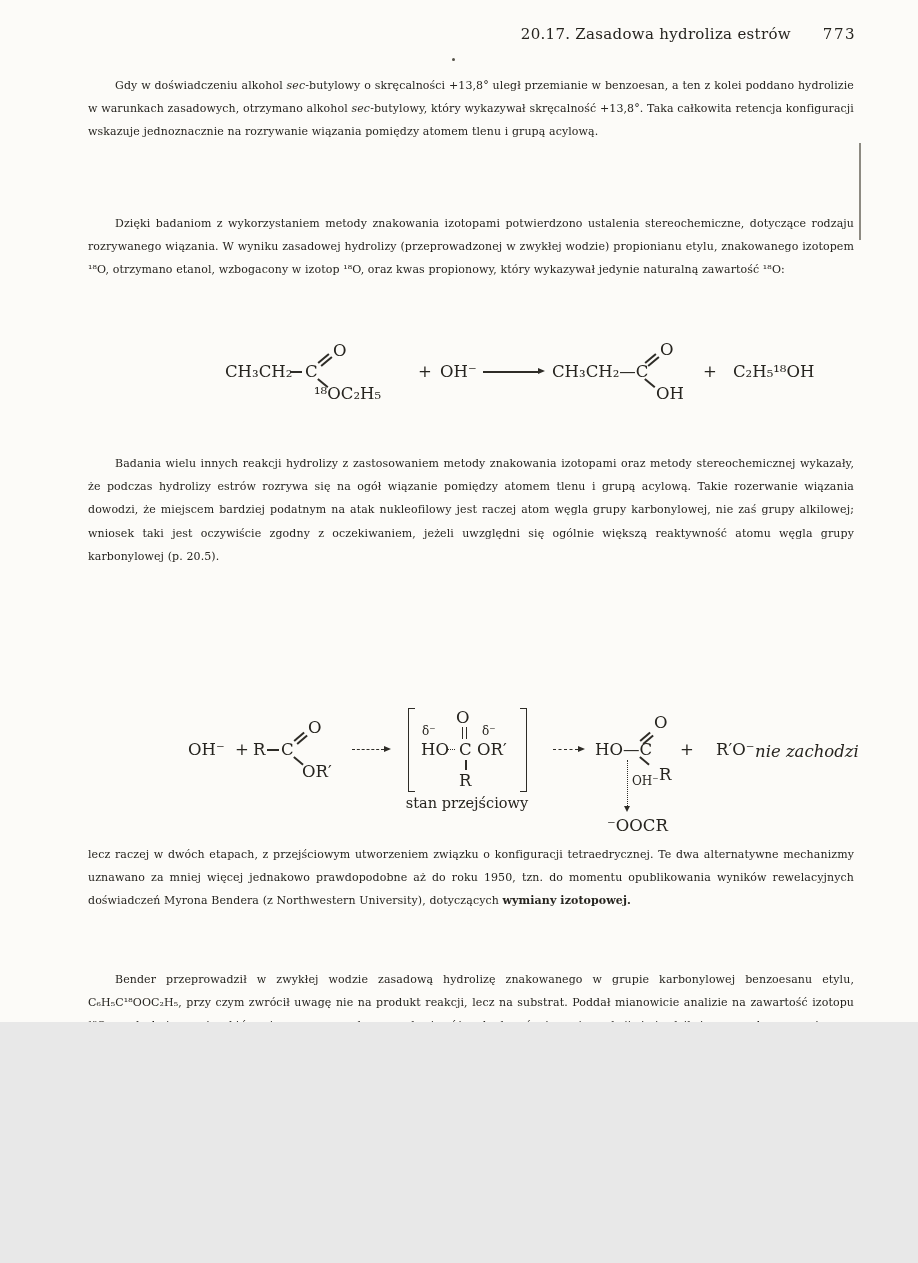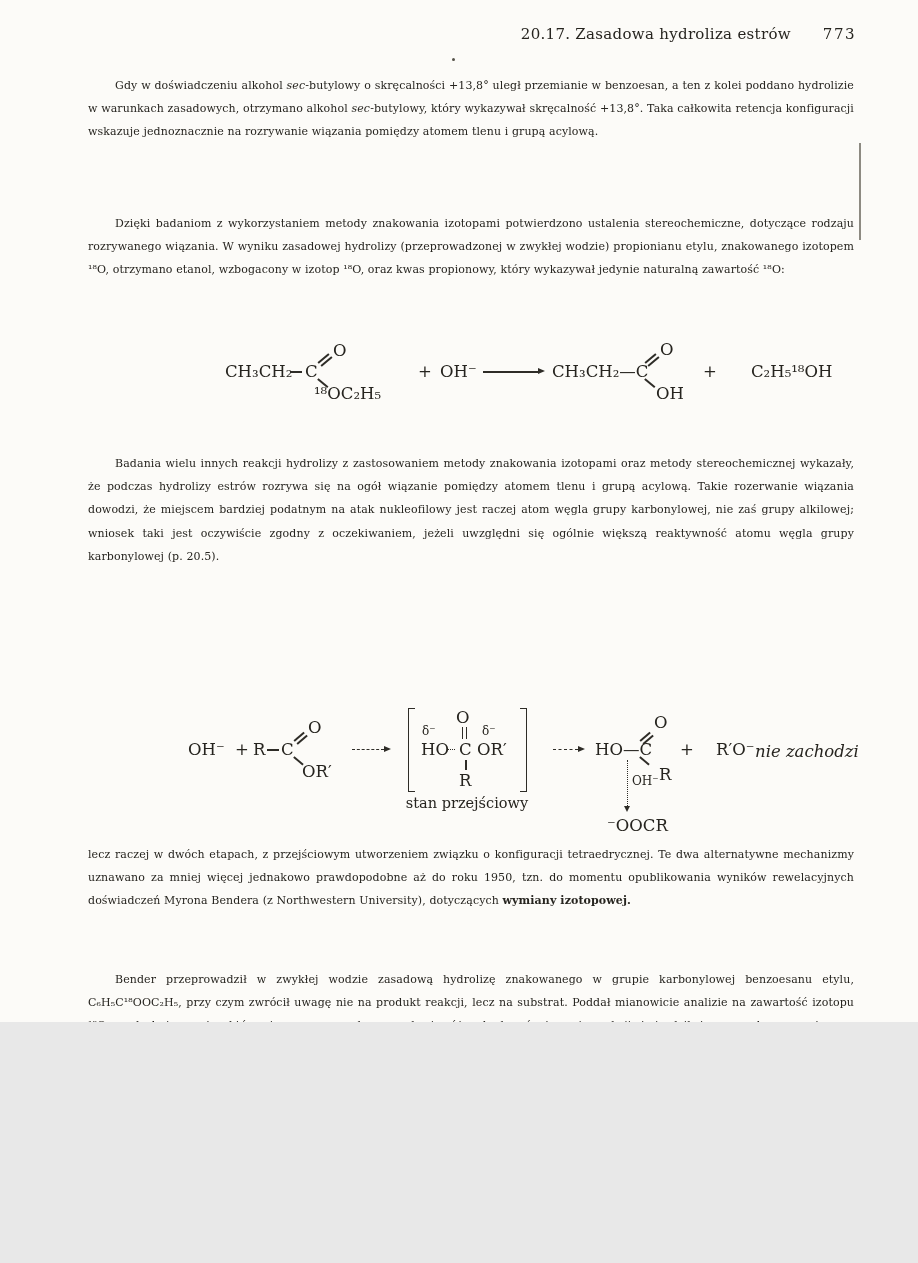--- a/index.html
+++ b/index.html
@@ -77,21 +77,21 @@
     <span class="tok" style="left:352px; top:32px">OH⁻</span>
     <div class="aline" style="left:395px; top:41px; width:55px"></div>
     <div class="ahead" style="left:450px; top:38px"></div>
     <span class="tok" style="left:464px; top:32px">CH₃CH₂—C</span>
     <div class="bond up" style="left:557px; top:32px; width:14px"></div>
     <div class="bond up" style="left:560px; top:35px; width:14px"></div>
     <span class="tok" style="left:572px; top:10px">O</span>
     <div class="bond down" style="left:557px; top:48px; width:13px"></div>
     <span class="tok" style="left:568px; top:54px">OH</span>
     <span class="tok" style="left:615px; top:32px">+</span>
-    <span class="tok" style="left:663px; top:32px">C₂H₅¹⁸OH</span>
+    <span class="tok" style="left:645px; top:32px">C₂H₅¹⁸OH</span>
   </div>
 
   <div class="eq" style="left:88px; top:700px; width:820px; height:145px">
     <span class="tok" style="left:100px; top:40px">OH⁻</span>
     <span class="tok" style="left:147px; top:40px">+</span>
     <span class="tok" style="left:165px; top:40px">R</span>
     <div class="bond" style="left:179px; top:49px; width:12px"></div>
     <span class="tok" style="left:193px; top:40px">C</span>
     <div class="bond up" style="left:206px; top:40px; width:13px"></div>
     <div class="bond up" style="left:209px; top:43px; width:13px"></div>

